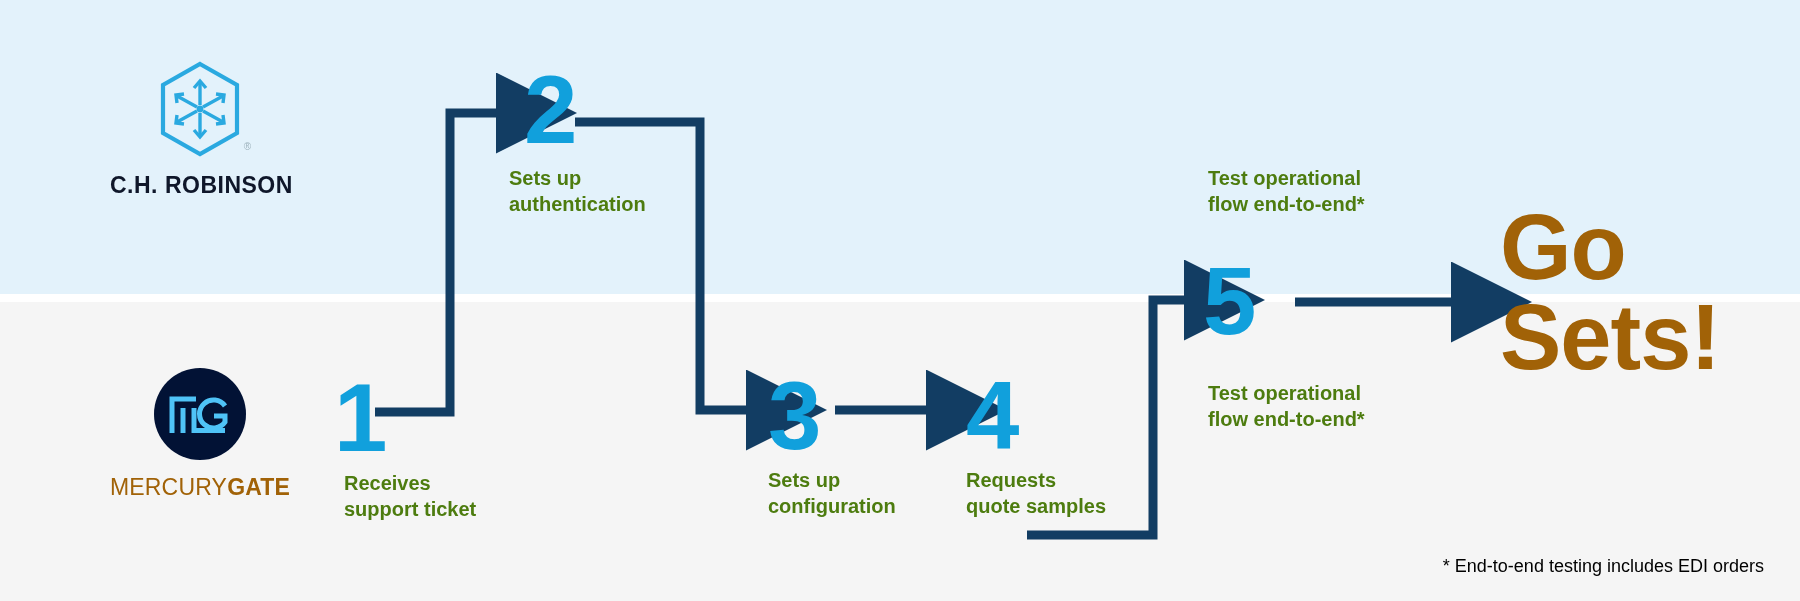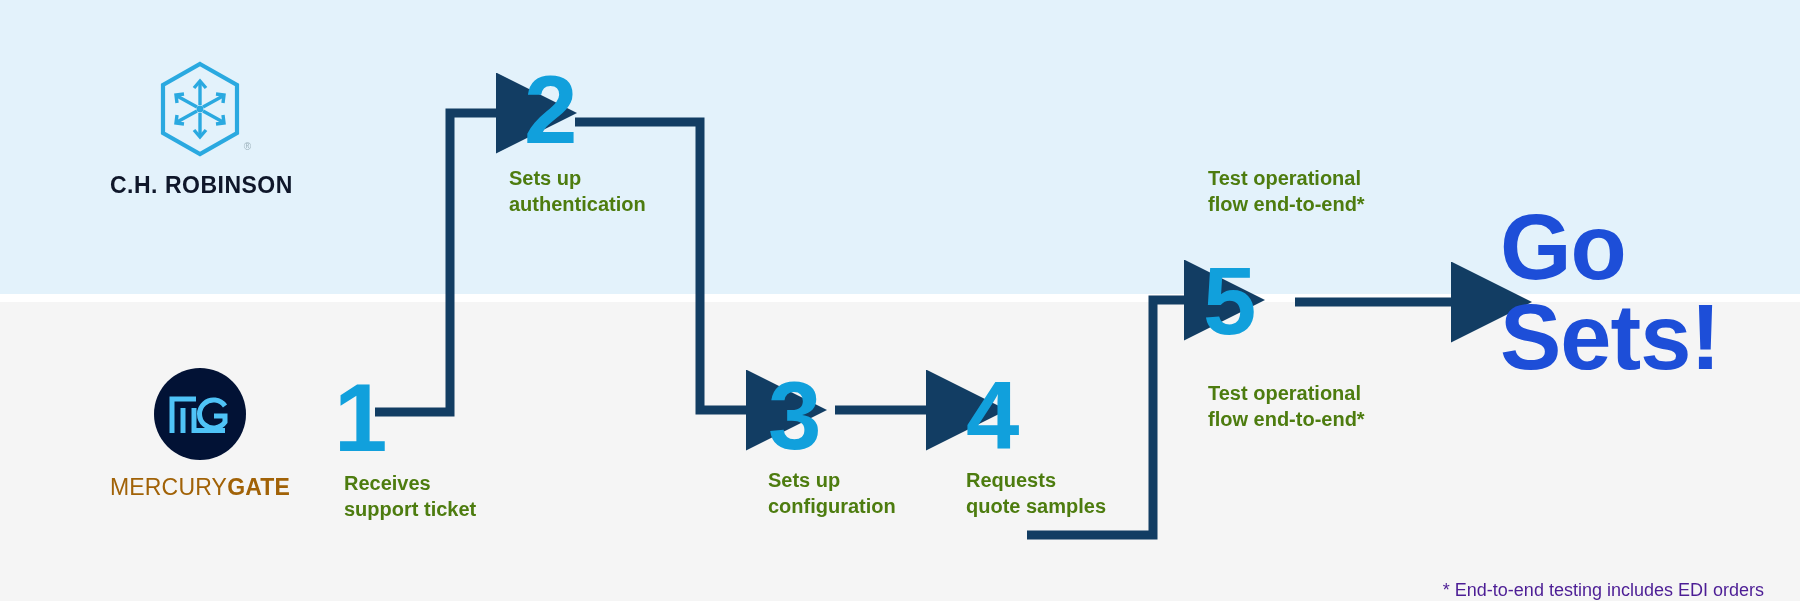--- a/index.html
+++ b/index.html
@@ -64,32 +64,32 @@
     line-height:1.32;
     white-space:pre-line;
   }
 
   
   .wires{position:absolute;left:0;top:0;width:1800px;height:601px;}
 
   
   .golive{
     position:absolute;left:1500px;top:202px;
-    color:#1d4ed8;
+    color:#a16207;
     font-size:92px;
     font-weight:bold;
     line-height:.98;
     letter-spacing:-1px;
   }
   .golive div{display:block;}
 
   
   .footnote{
-    position:absolute;right:36px;top:580px;
-    color:#4c1d95;font-size:18px;margin-left:30px;
+    position:absolute;right:36px;top:556px;
+    color:#000000;font-size:18px;margin-left:30px;
   }
 </style>
 </head>
 <body>
 
 <div class="stage">
 
   <div class="band-top"></div>
   <div class="band-gap"></div>
   <div class="band-bottom"></div>

